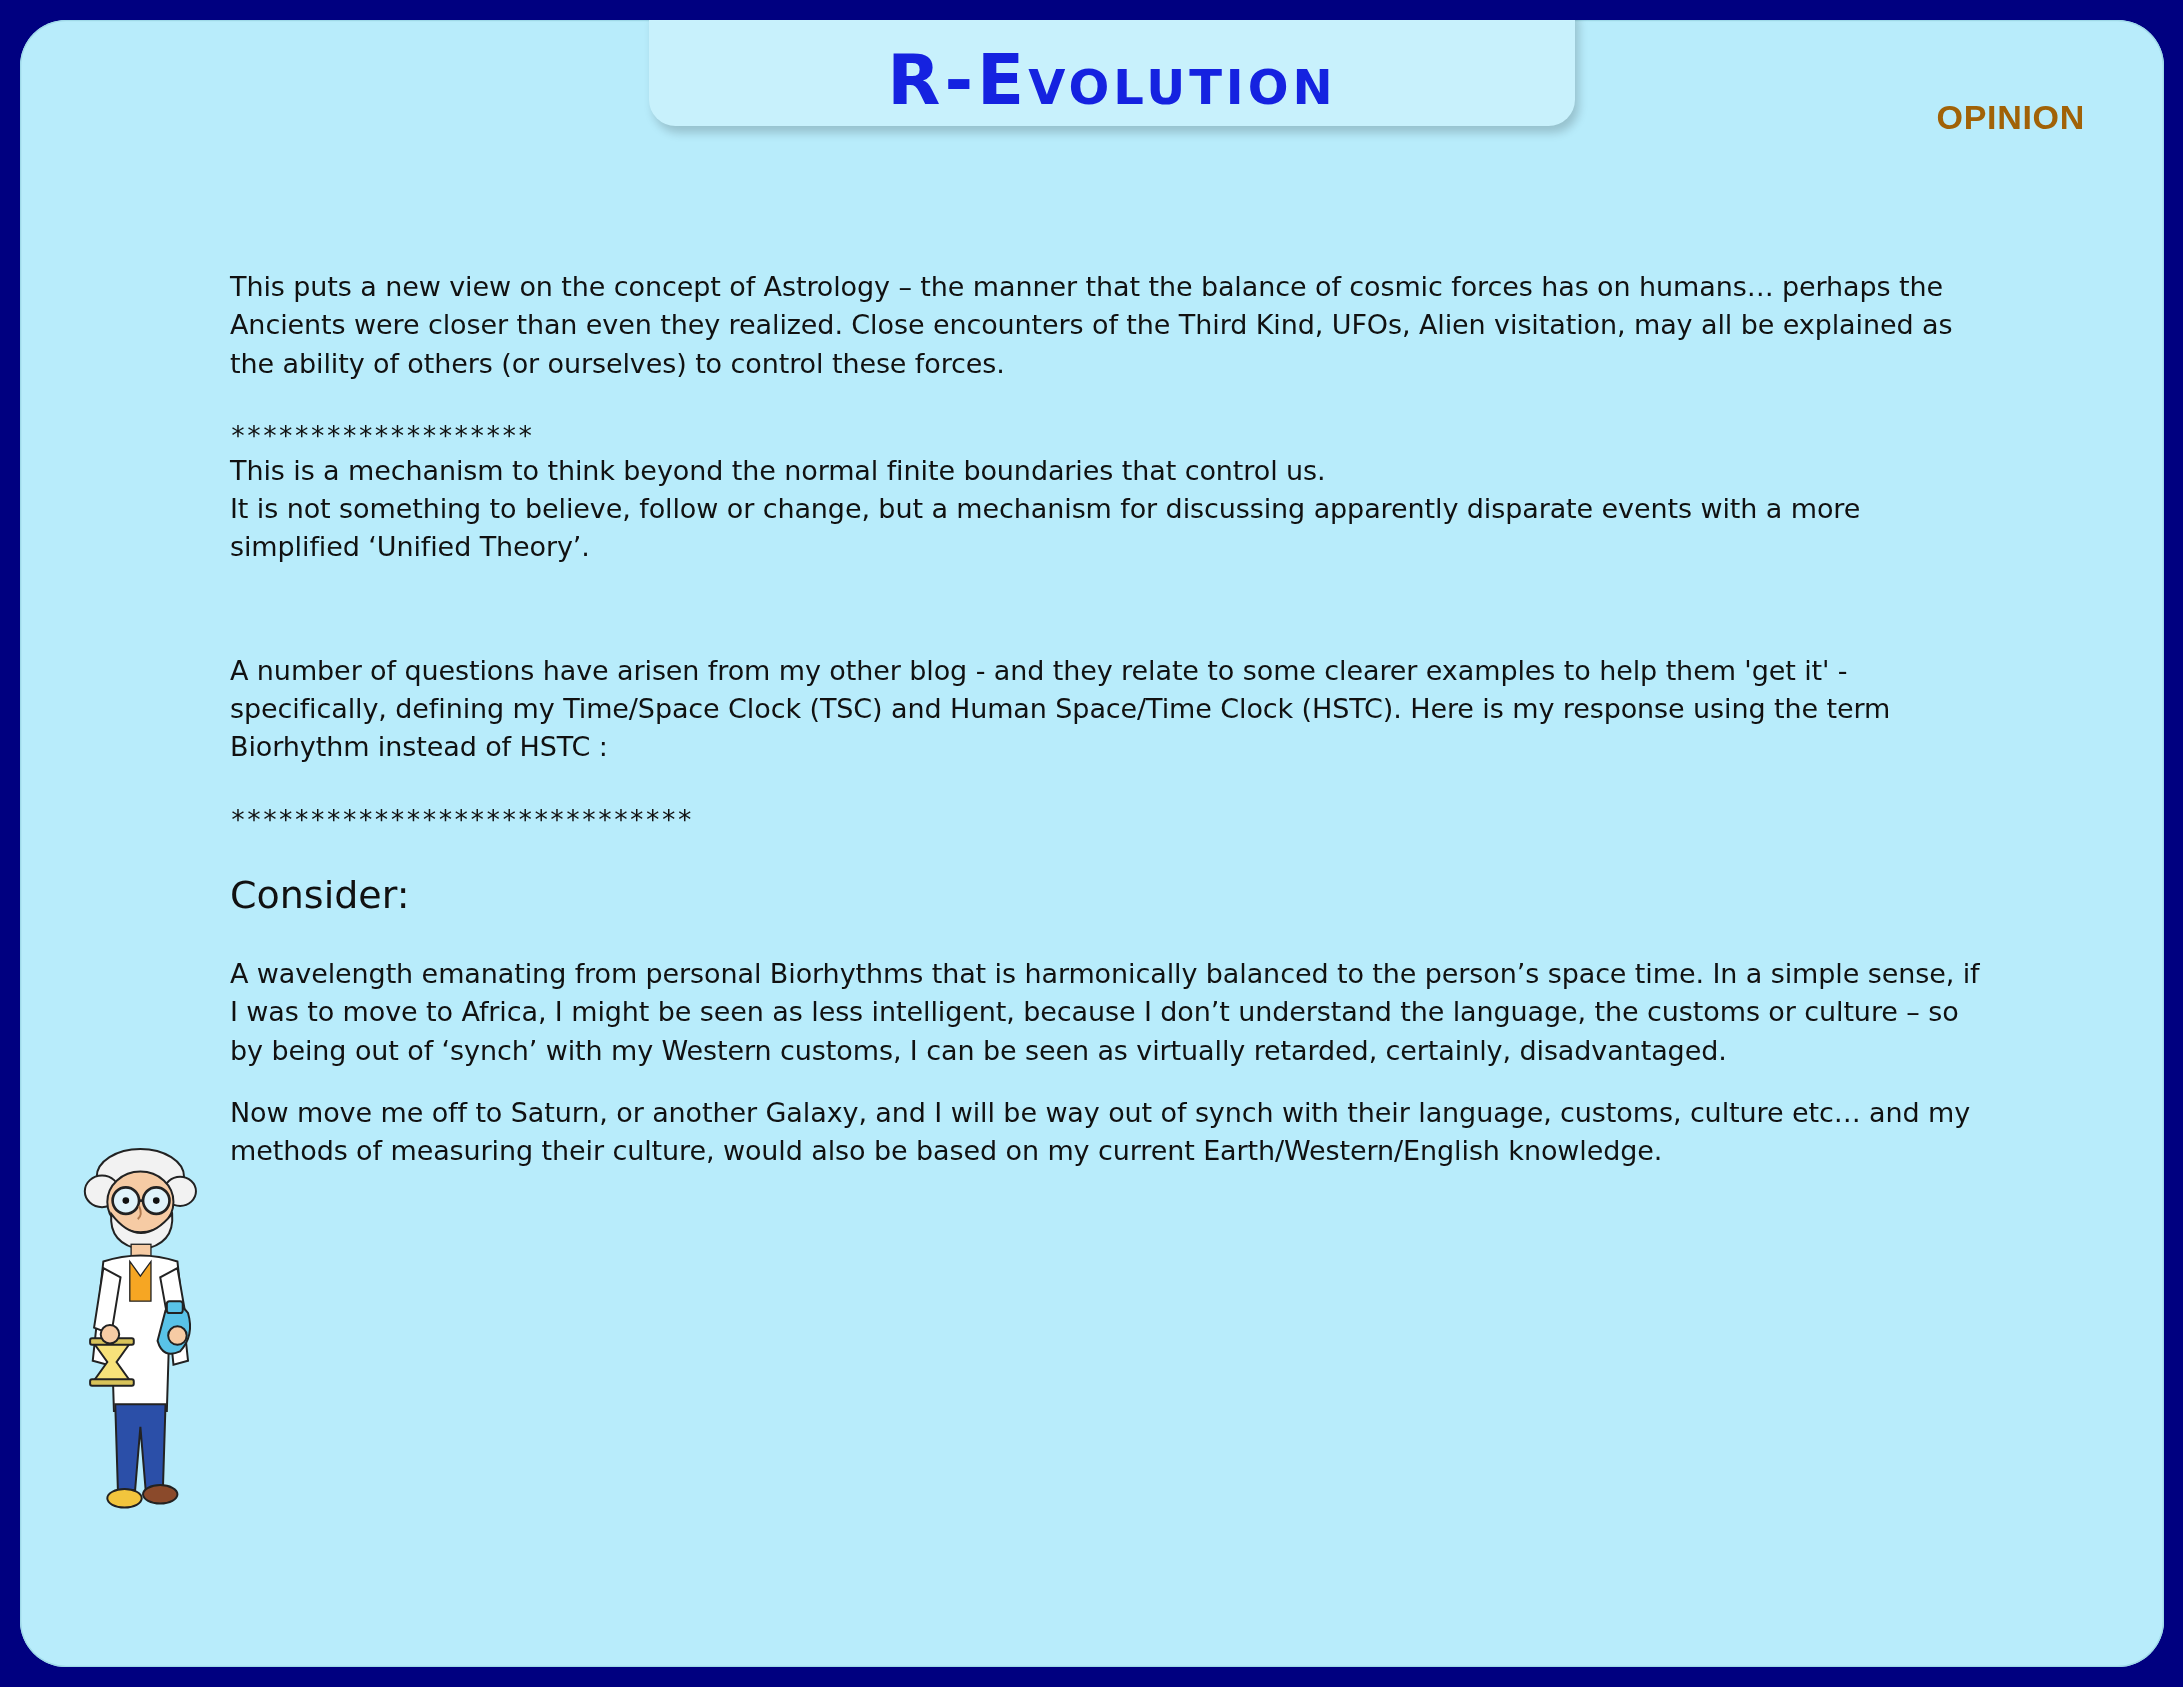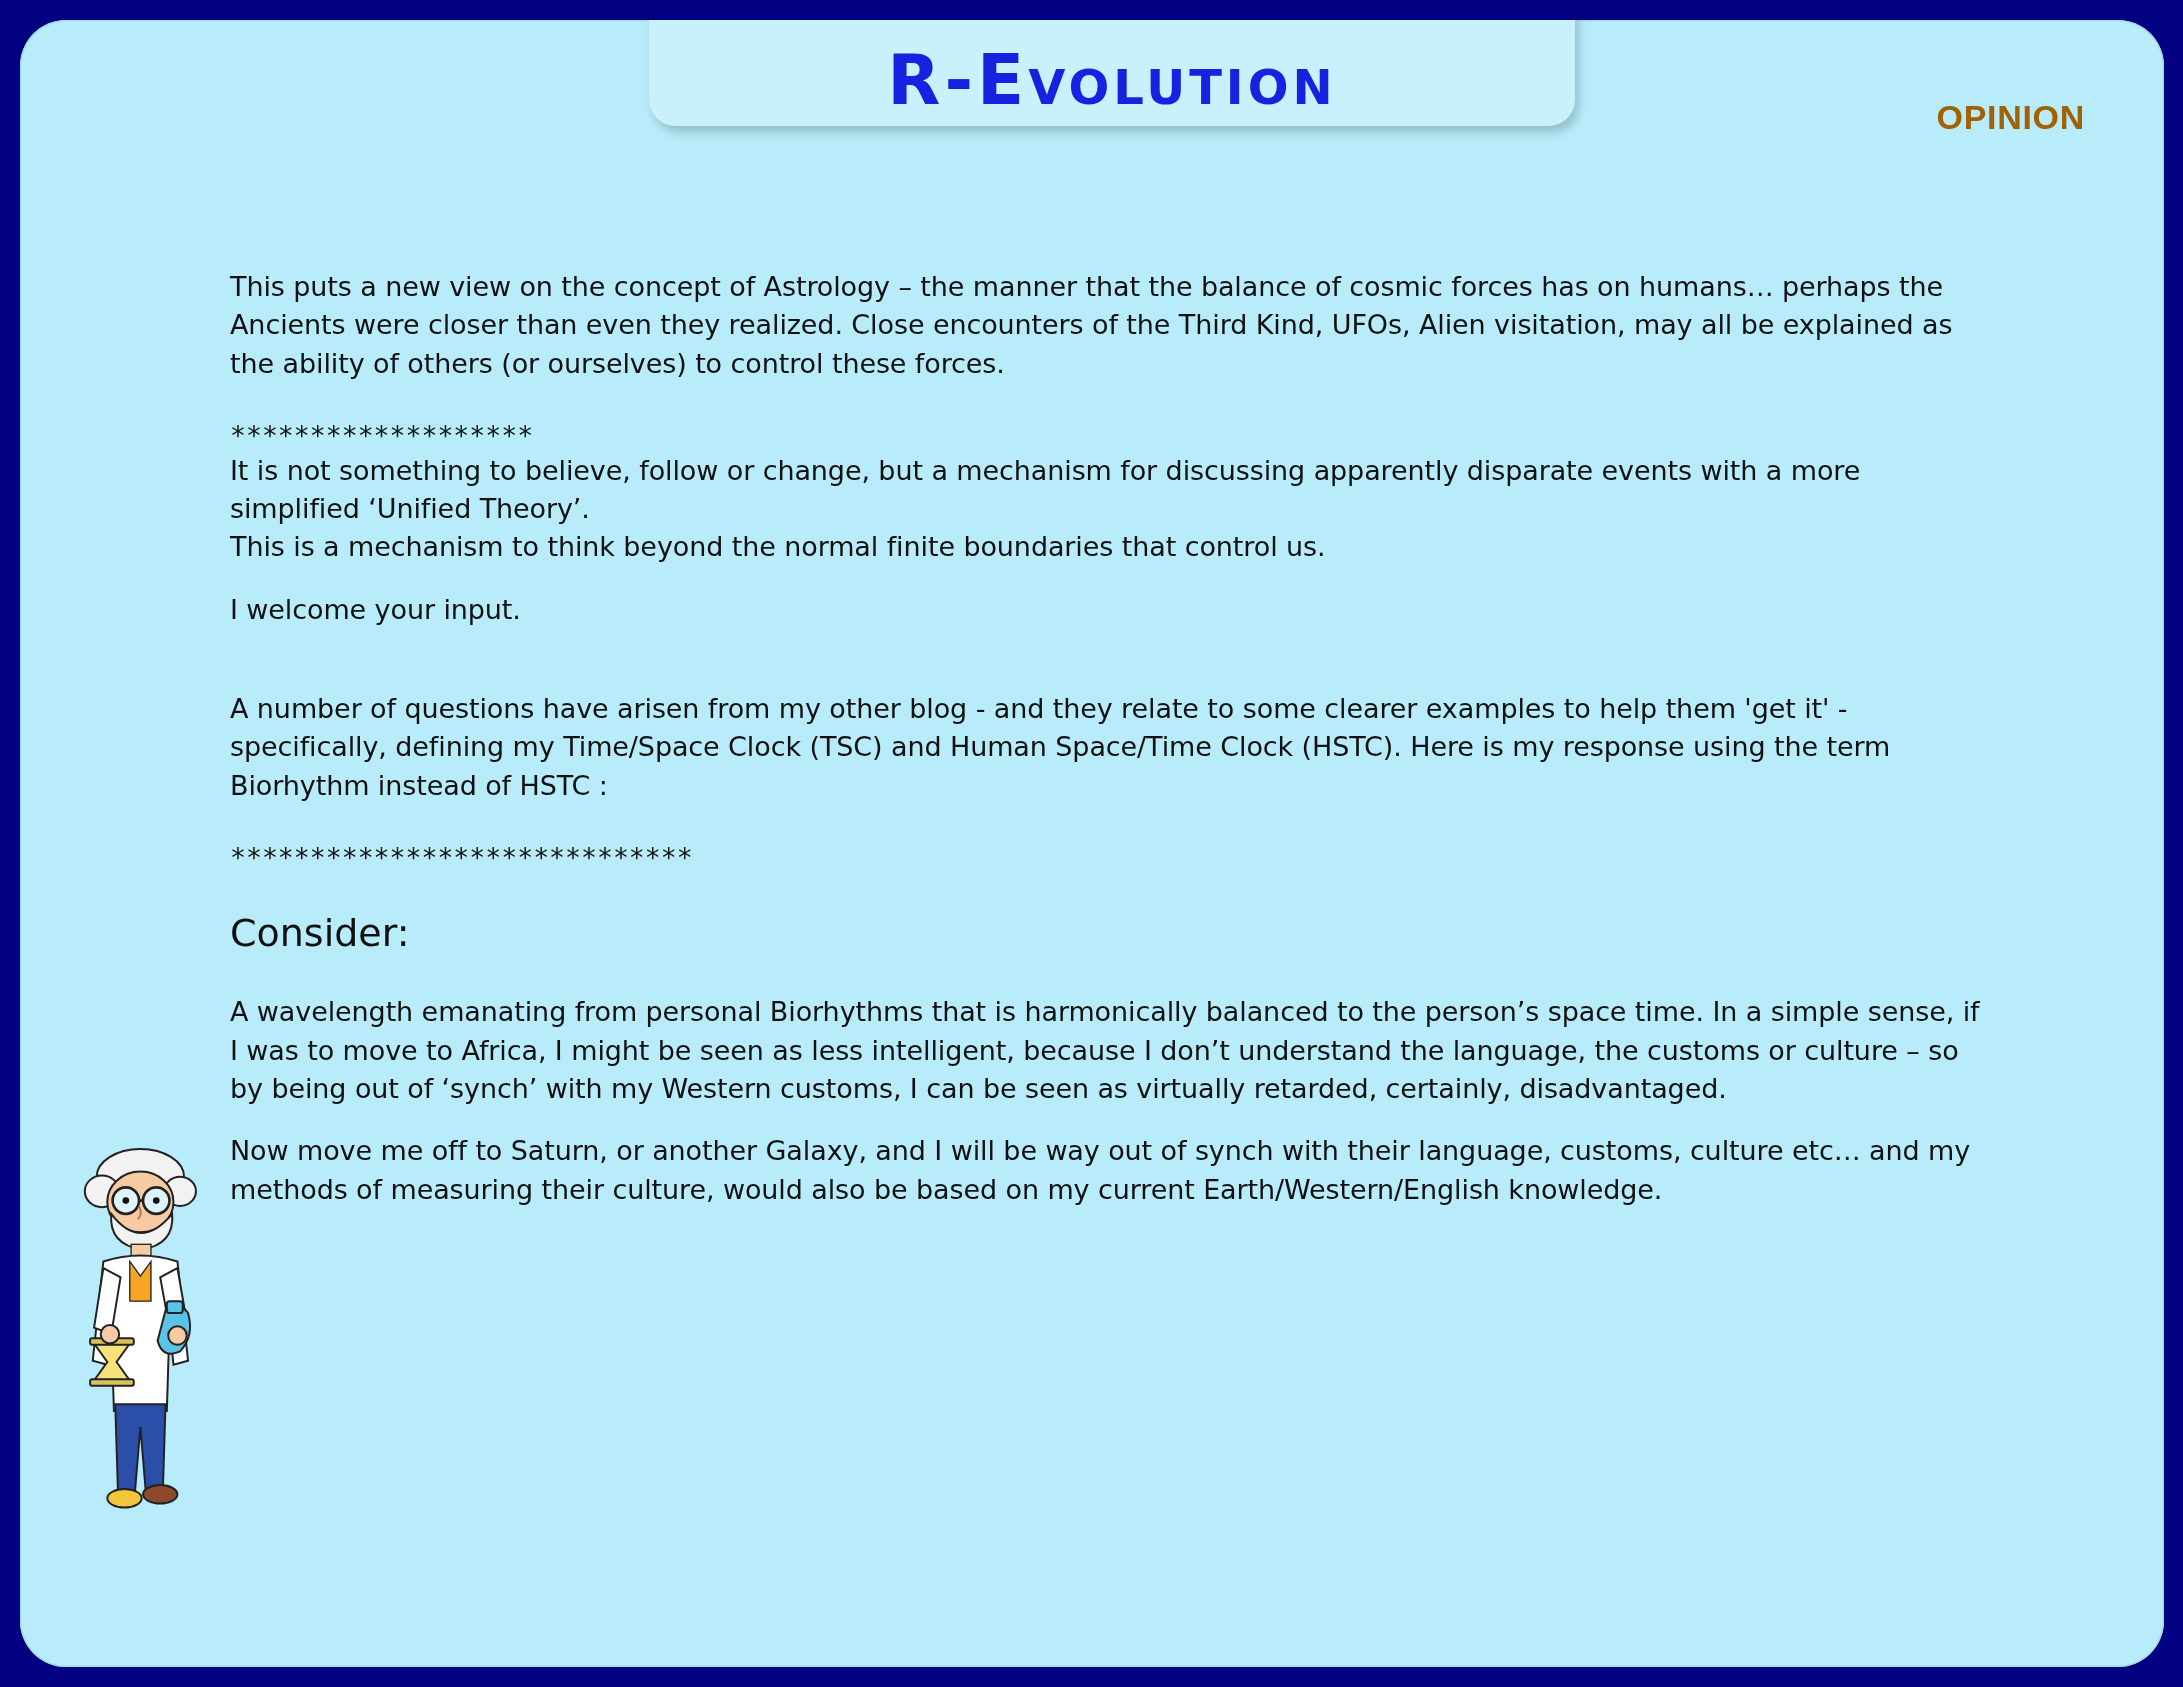--- a/index.html
+++ b/index.html
@@ -108,27 +108,26 @@
   <div class="opinion">OPINION</div>
 
   <div class="body-area">
 
     <p class="para">This puts a new view on the concept of Astrology  –  the manner that the balance of cosmic forces has on humans…   perhaps the Ancients were closer than even they realized.   Close encounters of the Third Kind, UFOs, Alien visitation, may all be explained as the ability of others (or ourselves) to control these forces.</p>
 
     <div class="gap-md"></div>
 
     <div class="stars">*******************</div>
 
+    <p class="para">This is a mechanism to think beyond the normal finite boundaries that control us.</p>
+
     <p class="para">It is not something to believe, follow or change, but a mechanism for discussing  apparently disparate events with a more simplified ‘Unified Theory’.</p>
-
-    <p class="para">This is a mechanism to think beyond the normal finite boundaries that control us.</p>
 
     <div class="gap-sm"></div>
 
-    <p class="para">I welcome your input.</p>
 
     <div class="gap-lg"></div>
 
     <p class="para">A number of questions have arisen from my other blog - and they relate to some clearer examples to help them 'get it' - specifically, defining my Time/Space Clock (TSC) and Human Space/Time Clock (HSTC). Here is my response using the term Biorhythm instead of HSTC :</p>
 
     <div class="gap-md"></div>
 
     <div class="stars">*****************************</div>
 
     <div class="gap-md"></div>

